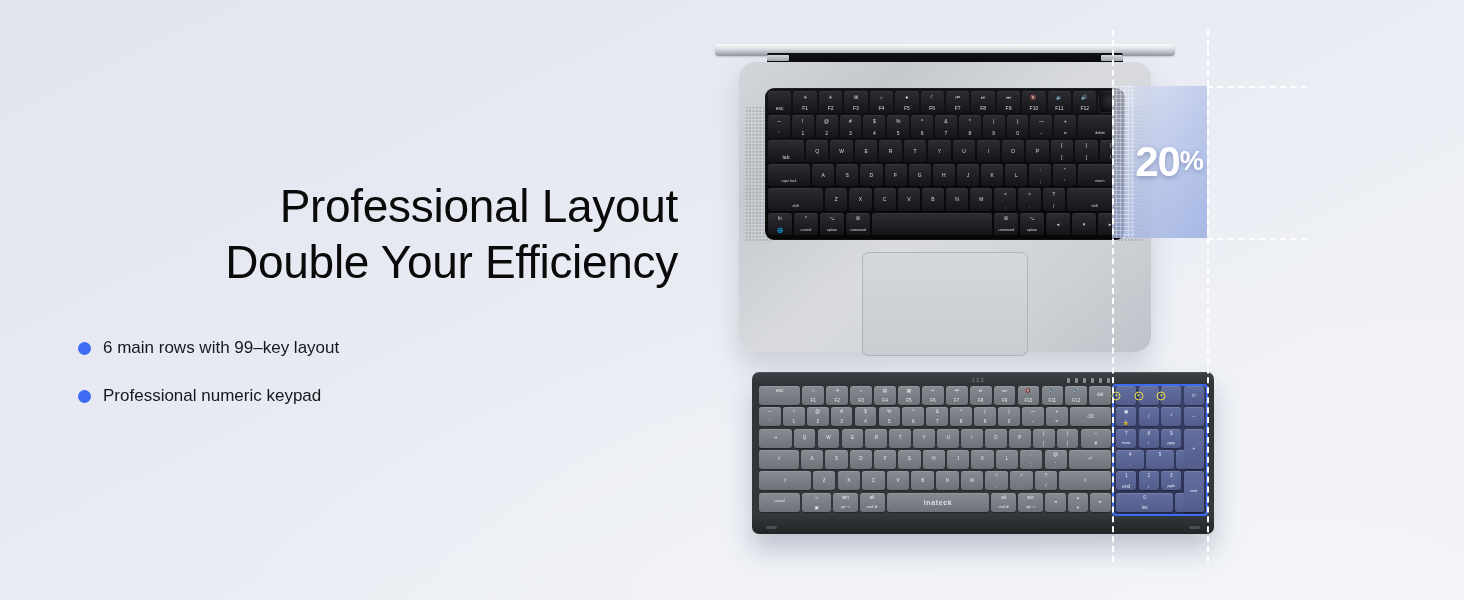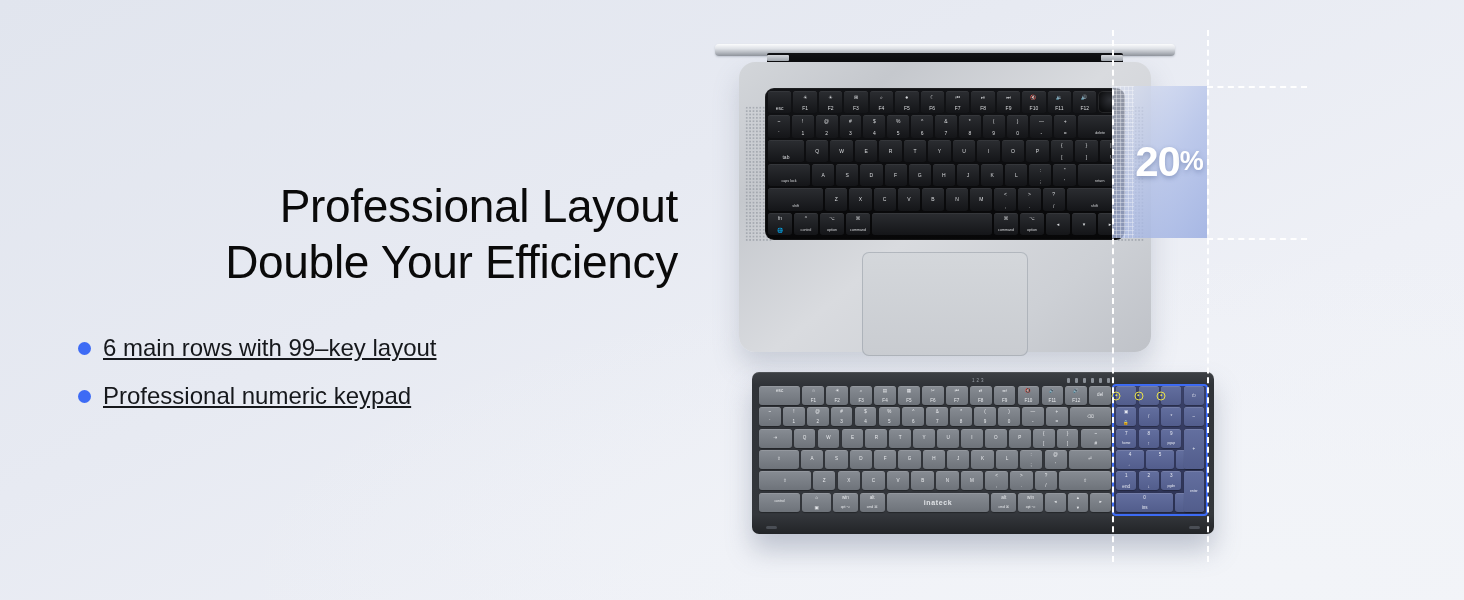--- a/index.html
+++ b/index.html
@@ -20,21 +20,21 @@
   .headline{
     font-size:46px;line-height:56px;color:#0a0a0a;
     font-weight:500;letter-spacing:-0.3px;white-space:pre-line;text-align:right;
   }
   .bullets{margin-top:42px;}
   .bullet{display:flex;align-items:center;margin-bottom:16px;}
   .dot{
     width:13px;height:13px;border-radius:50%;
     background:#3d6bf5;flex:0 0 13px;margin-right:12px;margin-top:1px;
   }
-  .btext{font-size:24px;color:#16181c;line-height:32px;font-weight:400;text-decoration:underline;}
+  .btext{font-size:17px;color:#16181c;line-height:32px;font-weight:400;}
 
   
   .vguide{
     position:absolute;top:30px;height:532px;width:0;
     border-left:2px dashed #ffffff;z-index:38;
   }
   .hguide{
     position:absolute;height:0;width:100px;
     border-top:2px dashed #ffffff;z-index:38;
   }

